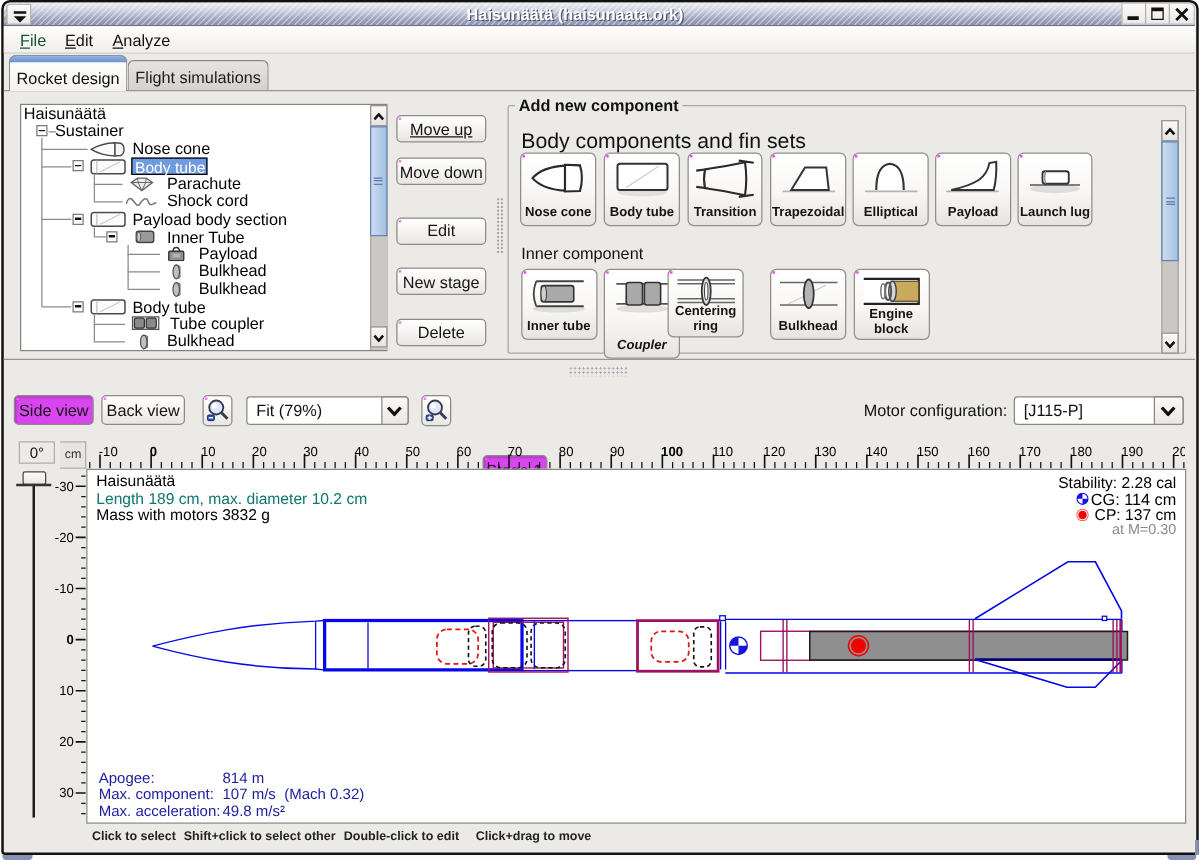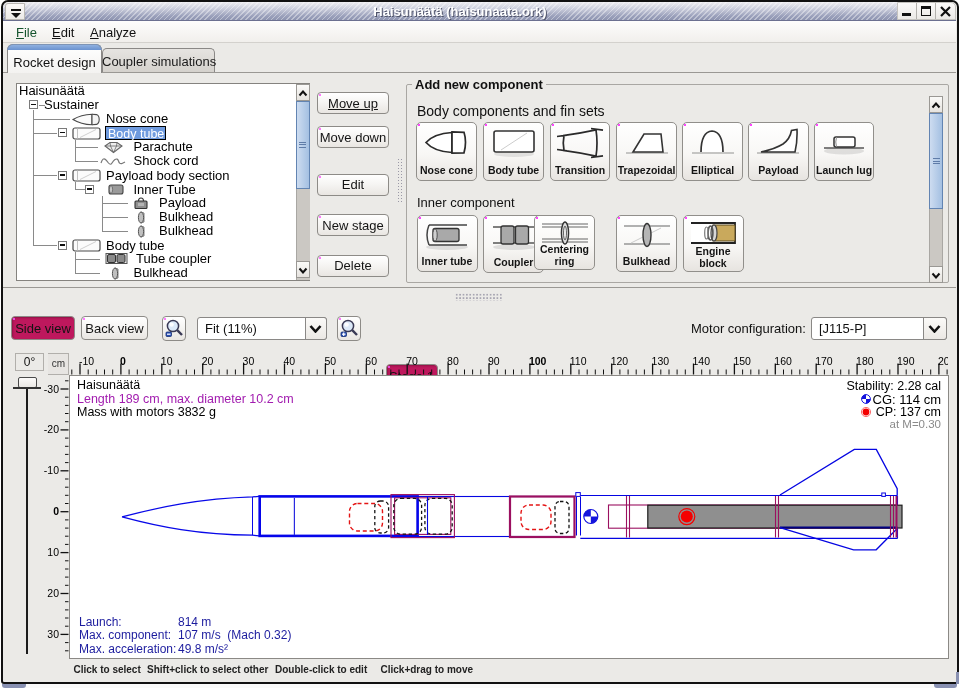--- a/index.html
+++ b/index.html
@@ -1,19 +1,19 @@
 <!DOCTYPE html>
 <html><head>
 <meta charset="utf-8">
 <style>
 * { box-sizing: border-box; margin:0; padding:0; }
 html,body { width:961px; height:689px; background:#ffffff; font-family:"Liberation Sans",sans-serif; position:relative; overflow:hidden; }
 .a { position:absolute; }
 .btn { position:absolute; border:1px solid #8d8b87; border-radius:4px; background:linear-gradient(180deg,#ffffff 0%,#f6f5f3 45%,#e9e6e2 100%); color:#141414; font-size:13px; display:flex; align-items:center; justify-content:center; }
-.pressed { background:#be185d; box-shadow:inset 1px 1px 2px rgba(0,0,0,0.25); }
+.pressed { background:#d946ef; box-shadow:inset 1px 1px 2px rgba(0,0,0,0.25); }
 .btn::before { content:""; position:absolute; left:1px; top:1px; width:2px; height:2px; background:#ff55ff; opacity:0.8; }
 .cbtn { position:absolute; border:1px solid #918f8b; border-radius:5px; background:linear-gradient(180deg,#ffffff 0%,#f8f7f5 55%,#e7e4e0 100%); }
 .cbtn .lbl { position:absolute; left:0; right:0; bottom:4px; text-align:center; font-size:10.5px; font-weight:bold; color:#141414; line-height:12px; }
 .cbtn::before { content:""; position:absolute; left:1px; top:1px; width:2px; height:2px; background:#ff44ff; }
 .tx { position:absolute; white-space:nowrap; }
 svg { display:block; }
 .tt { font-size:13px; color:#000; line-height:14px; }
 .xbox { width:9px; height:9px; background:#fff; border:1px solid #7a7a7a; }
 .xbox::after { content:""; position:absolute; left:1px; top:2.6px; width:5px; height:1.6px; background:#111; }
 .sbtn { background:linear-gradient(180deg,#fafaf8,#e6e3df); border:1px solid #9a9894; }
@@ -49,21 +49,21 @@
 <svg class="a" style="left:940px; top:6px;" width="11" height="11" viewBox="0 0 11 11">
     <path d="M1,1 L10,10 M10,1 L1,10" stroke="#111" stroke-width="2.2"></path>
   </svg>
 
 <div class="a" style="left:3px; top:21px; width:953px; height:22px; background:linear-gradient(180deg,#fdfdfc,#f1efec); border-bottom:1px solid #d3d1cd;"></div>
 <div class="tx" style="left:16px; top:25px; font-size:13px; color:#14532d;"><u>F</u>ile</div>
 <div class="tx" style="left:52px; top:25px; font-size:13px; color:#111;"><u>E</u>dit</div>
 <div class="tx" style="left:90px; top:25px; font-size:13px; color:#111;"><u>A</u>nalyze</div>
 
 <div class="a" style="left:102px; top:47.5px; width:113px; height:25px; background:linear-gradient(180deg,#e6e4e1,#d4d1cc); border:1px solid #8a8886; border-bottom:none; border-radius:5px 5px 0 0;"></div>
-<div class="tx" style="left:102px; top:54px; width:113px; text-align:center; font-size:13px; color:#1a1a1a;">Coupler simulations</div>
+<div class="tx" style="left:102px; top:54px; width:113px; text-align:center; font-size:13px; color:#1a1a1a;">Flight simulations</div>
 <div class="a" style="left:3px; top:72px; width:953px; height:1px; background:#9a9894;"></div>
 <div class="a" style="left:7px; top:43.5px; width:95px; height:29px; background:linear-gradient(180deg,#ffffff,#f3f2f0); border:1px solid #8a8886; border-bottom:none; border-radius:6px 6px 0 0;"></div>
 <div class="a" style="left:7px; top:43.5px; width:95px; height:6px; background:linear-gradient(180deg,#8fb0e0,#6a92cf); border:1px solid #7e94b5; border-bottom:none; border-radius:6px 6px 0 0;"></div>
 <div class="tx" style="left:7px; top:55px; width:95px; text-align:center; font-size:13px; color:#111;">Rocket design</div>
 
 <div class="a" id="tree" style="left:15.5px; top:83px; width:294.5px; height:198px; background:#ffffff; border:1px solid #85837f;"></div>
 
 <div class="a" style="left:33px; top:110px; width:1px; height:135px; background:#8a8a8a;"></div>
 <div class="a" style="left:38.5px; top:104.6px; width:6px; height:1px; background:#8a8a8a;"></div>
 <div class="a" style="left:33px; top:118.7px; width:37px; height:1px; background:#8a8a8a;"></div>
@@ -179,21 +179,21 @@
 <div class="btn" style="left:317px; top:92px;   width:72px; height:22px;text-decoration:underline;">Move up</div>
 <div class="btn" style="left:317px; top:126px;  width:72px; height:22px;">Move down</div>
 <div class="btn" style="left:317px; top:173.5px;width:72px; height:22px;">Edit</div>
 <div class="btn" style="left:317px; top:214px;  width:72px; height:22px;">New stage</div>
 <div class="btn" style="left:317px; top:254.5px;width:72px; height:22px;">Delete</div>
 
 <div class="a" style="left:397px; top:158px; width:6px; height:45px; background-image:radial-gradient(#9a98a6 0.8px, transparent 0.9px); background-size:3px 3px;"></div>
 
 <div class="a" style="left:406px; top:84px; width:543px; height:199px; border:1px solid #a9a7a3; border-radius:2px;"></div>
 <div class="tx" style="left:412px; top:77px; background:#ebeae7; padding:0 3px; font-size:13px; font-weight:bold; color:#111;">Add new component</div>
-<div class="tx" style="left:417px; top:103px; font-size:14px; color:#111;">Body components and fin sets</div>
+<div class="tx" style="left:417px; top:103px; font-size:17px; color:#111;">Body components and fin sets</div>
 <div class="tx" style="left:417px; top:195px; font-size:13px; color:#111;">Inner component</div>
 
 <div class="cbtn" style="left:416px; top:122px; width:61px; height:58.5px;">
  <svg width="50" height="34" viewBox="0 0 50 34" style="margin:3px auto 0;">
       <path d="M4,16.5 Q12,7.5 30,6.5 L30,26.5 Q12,25.5 4,16.5 Z" fill="#fff" stroke="#2a2a2a" stroke-width="1.7"></path>
       <path d="M30,5.8 L42,6.3 Q43.5,11 43.5,16.2 Q43.5,21.5 42,26.8 L30,27.2 Z" fill="#fff" stroke="#2a2a2a" stroke-width="1.7"></path>
     </svg>
  <div class="lbl">Nose cone</div>
   </div>
 <div class="cbtn" style="left:483.3px; top:122px; width:60.5px; height:58.5px;">
@@ -243,21 +243,21 @@
 
 <div class="cbtn" style="left:416.5px; top:215px; width:61px; height:57px;">
  <svg width="52" height="34" viewBox="0 0 52 34" style="margin:3px auto 0;">
       <ellipse cx="26" cy="28" rx="21" ry="3" fill="rgba(120,120,120,0.2)"></ellipse>
       <path d="M8,6 L46,6 M8,26 L46,26 M8,6 Q4,16 8,26" fill="none" stroke="#444" stroke-width="1.5"></path>
       <rect x="12" y="9.5" width="26" height="13" rx="2" fill="#a9a9a9" stroke="#333" stroke-width="1.3"></rect>
       <ellipse cx="14" cy="16" rx="2.2" ry="6.2" fill="#cfcfcf" stroke="#444" stroke-width="0.9"></ellipse>
     </svg>
  <div class="lbl">Inner tube</div>
   </div>
-<div class="cbtn" style="left:483px; top:215px; width:61px; height:58px;">
+<div class="cbtn" style="left:483px; top:215px; width:61px; height:72px;font-style:italic;">
  <svg width="52" height="34" viewBox="0 0 52 34" style="margin:3px auto 0;">
       <ellipse cx="26" cy="28" rx="21" ry="3" fill="rgba(120,120,120,0.2)"></ellipse>
       <path d="M5,8 L47,8 M5,24 L47,24" fill="none" stroke="#555" stroke-width="1.4"></path>
       <rect x="13" y="7" width="13" height="18" rx="2" fill="#a9a9a9" stroke="#333" stroke-width="1.3"></rect>
       <rect x="27.5" y="7" width="13" height="18" rx="2" fill="#a9a9a9" stroke="#333" stroke-width="1.3"></rect>
     </svg>
  <div class="lbl">Coupler</div>
   </div>
 <div class="cbtn" style="left:534px; top:215px; width:61px; height:55px;">
  <svg width="52" height="30" viewBox="0 0 52 30" style="margin:2px auto 0;">
@@ -310,21 +310,21 @@
 <div class="btn" id="zoomout" style="left:162px; top:316px; width:24px; height:25px;">
     <svg width="22" height="23" viewBox="0 0 22 23" style="margin:0 auto;">
       <circle cx="10" cy="9" r="5.6" fill="#dce9f8" stroke="#3a3a55" stroke-width="1.5"></circle>
       <circle cx="8.6" cy="7.6" r="2.2" fill="#ffffff" opacity="0.9"></circle>
       <line x1="14.2" y1="13.2" x2="19" y2="18" stroke="#3a3a55" stroke-width="2.4"></line>
       <rect x="3" y="15" width="5.5" height="4.5" rx="1" fill="#2a50b8" stroke="#16306e" stroke-width="0.8"></rect>
       <line x1="4" y1="17.2" x2="7.5" y2="17.2" stroke="#fff" stroke-width="1.2"></line>
     </svg>
   </div>
 <div class="a" style="left:197px; top:317px; width:130px; height:23px; background:#fff; border:1px solid #8a8886; border-radius:3px;"></div>
-<div class="tx" style="left:205px; top:321px; font-size:13px; color:#111;">Fit (11%)</div>
+<div class="tx" style="left:205px; top:321px; font-size:13px; color:#111;">Fit (79%)</div>
 <div class="a" style="left:305px; top:317px; width:22px; height:23px; background:linear-gradient(180deg,#fbfaf8,#ebe8e4); border:1px solid #8a8886; border-radius:0 3px 3px 0;"></div>
 <svg class="a" style="left:309px; top:325px;" width="13" height="8" viewBox="0 0 13 8">
     <path d="M1.5,1 L6.5,6.5 L11.5,1" stroke="#111" stroke-width="2.6" fill="none"></path>
   </svg>
 <div class="btn" id="zoomin" style="left:336.5px; top:316px; width:24px; height:25px;">
     <svg width="22" height="23" viewBox="0 0 22 23" style="margin:0 auto;">
       <circle cx="10" cy="9" r="5.6" fill="#dce9f8" stroke="#3a3a55" stroke-width="1.5"></circle>
       <circle cx="8.6" cy="7.6" r="2.2" fill="#ffffff" opacity="0.9"></circle>
       <line x1="14.2" y1="13.2" x2="19" y2="18" stroke="#3a3a55" stroke-width="2.4"></line>
       <rect x="3" y="15" width="5.5" height="4.5" rx="1" fill="#2a50b8" stroke="#16306e" stroke-width="0.8"></rect>
@@ -582,39 +582,39 @@
         <path d="M0,0 L0,-7 A7,7 0 0 0 -7,0 Z" fill="#1414dd"></path>
         <path d="M0,0 L0,7 A7,7 0 0 0 7,0 Z" fill="#1414dd"></path>
       </g>
 
 <circle cx="617.8" cy="141.6" r="6" fill="#f40000"></circle>
 <circle cx="617.8" cy="141.6" r="8" stroke="#f40000" stroke-width="1.2"></circle>
 </g>
 </svg>
 
 <div class="tx" style="left:77px; top:378px; font-size:12.5px; color:#000;">Haisunäätä</div>
-<div class="tx" style="left:77px; top:391.5px; font-size:12.5px; color:#a21caf;">Length 189 cm, max. diameter 10.2 cm</div>
+<div class="tx" style="left:77px; top:391.5px; font-size:12.5px; color:#0f766e;">Length 189 cm, max. diameter 10.2 cm</div>
 <div class="tx" style="left:77px; top:404.5px; font-size:12.5px; color:#000;">Mass with motors 3832 g</div>
 <div class="tx" style="right:20px; top:378.5px; font-size:12.5px; color:#000;">Stability: 2.28 cal</div>
 <svg class="a" style="left:861px; top:394px;" width="10" height="10" viewBox="0 0 10 10">
     <g transform="translate(5,5)">
       <circle r="4.4" fill="#fff" stroke="#1414dd" stroke-width="1"></circle>
       <path d="M0,0 L0,-4.4 A4.4,4.4 0 0 0 -4.4,0 Z" fill="#1414dd"></path>
       <path d="M0,0 L0,4.4 A4.4,4.4 0 0 0 4.4,0 Z" fill="#1414dd"></path>
     </g>
   </svg>
 <svg class="a" style="left:861px; top:407.2px;" width="10" height="10" viewBox="0 0 10 10">
     <circle cx="5" cy="5" r="3.4" fill="#f40000"></circle>
     <circle cx="5" cy="5" r="4.6" fill="none" stroke="#f86060" stroke-width="0.9"></circle>
   </svg>
 <div class="tx" style="right:20px; top:391.8px; font-size:13px; color:#000;">CG: 114 cm</div>
 <div class="tx" style="right:20px; top:405px; font-size:12.5px; color:#000;">CP: 137 cm</div>
 <div class="tx" style="right:20px; top:418px; font-size:11.5px; color:#8a8a8a;">at M=0.30</div>
 
-<div class="tx" style="left:79px; top:614.5px; font-size:12px; color:#1c1c9e;">Launch:</div>
+<div class="tx" style="left:79px; top:614.5px; font-size:12px; color:#1c1c9e;">Apogee:</div>
 <div class="tx" style="left:178px; top:614.5px; font-size:12px; color:#1c1c9e;">814 m</div>
 <div class="tx" style="left:79px; top:628px; font-size:12px; color:#1c1c9e;">Max. component:</div>
 <div class="tx" style="left:178px; top:628px; font-size:12px; color:#1c1c9e;">107 m/s &nbsp;(Mach 0.32)</div>
 <div class="tx" style="left:79px; top:642px; font-size:12px; color:#1c1c9e;">Max. acceleration:</div>
 <div class="tx" style="left:178px; top:642px; font-size:12px; color:#1c1c9e;">49.8 m/s²</div>
 
 <div class="tx" style="left:73.5px; top:664px; font-size:10px; font-weight:bold; color:#222;">Click to select</div>
 <div class="tx" style="left:147px; top:664px; font-size:10px; font-weight:bold; color:#222;">Shift+click to select other</div>
 <div class="tx" style="left:275px; top:664px; font-size:10px; font-weight:bold; color:#222;">Double-click to edit</div>
 <div class="tx" style="left:380.5px; top:664px; font-size:10px; font-weight:bold; color:#222;">Click+drag to move</div>

